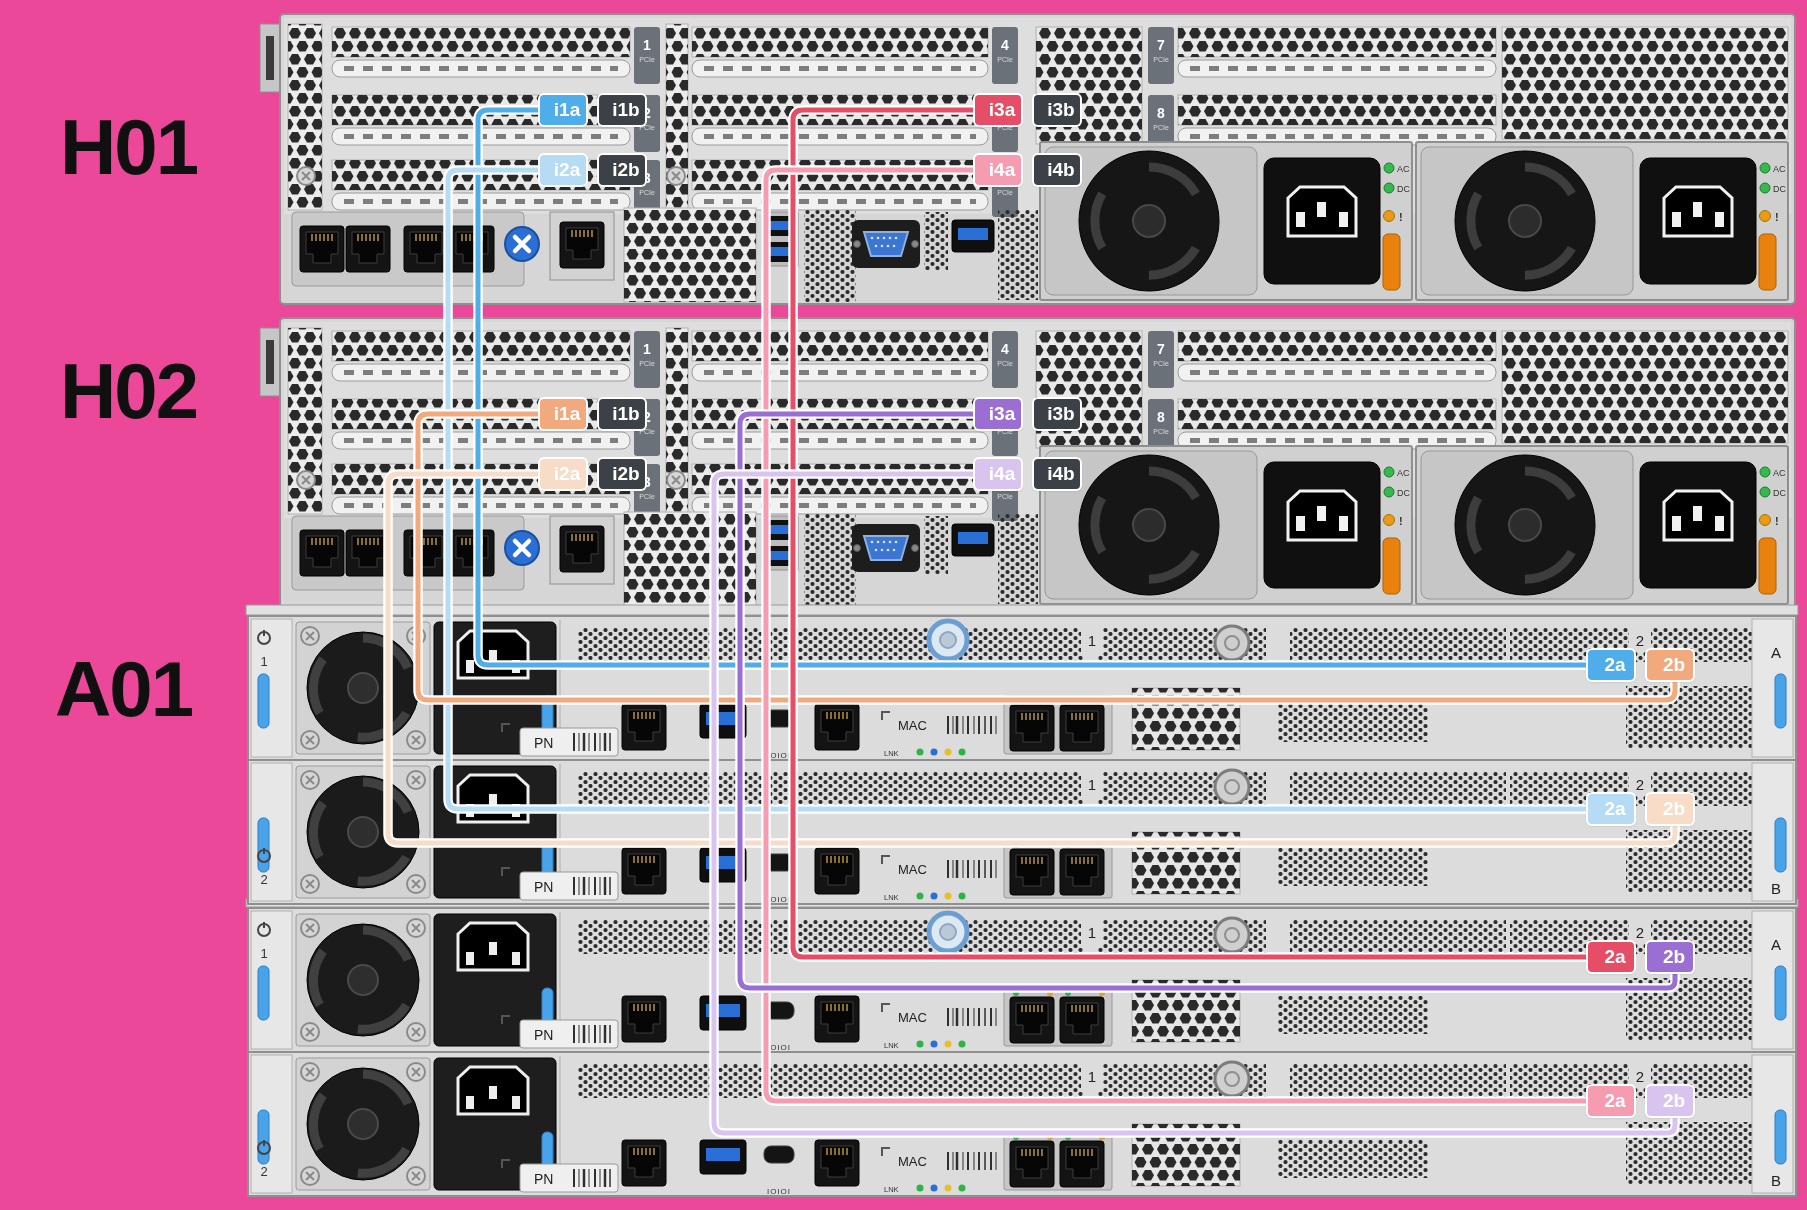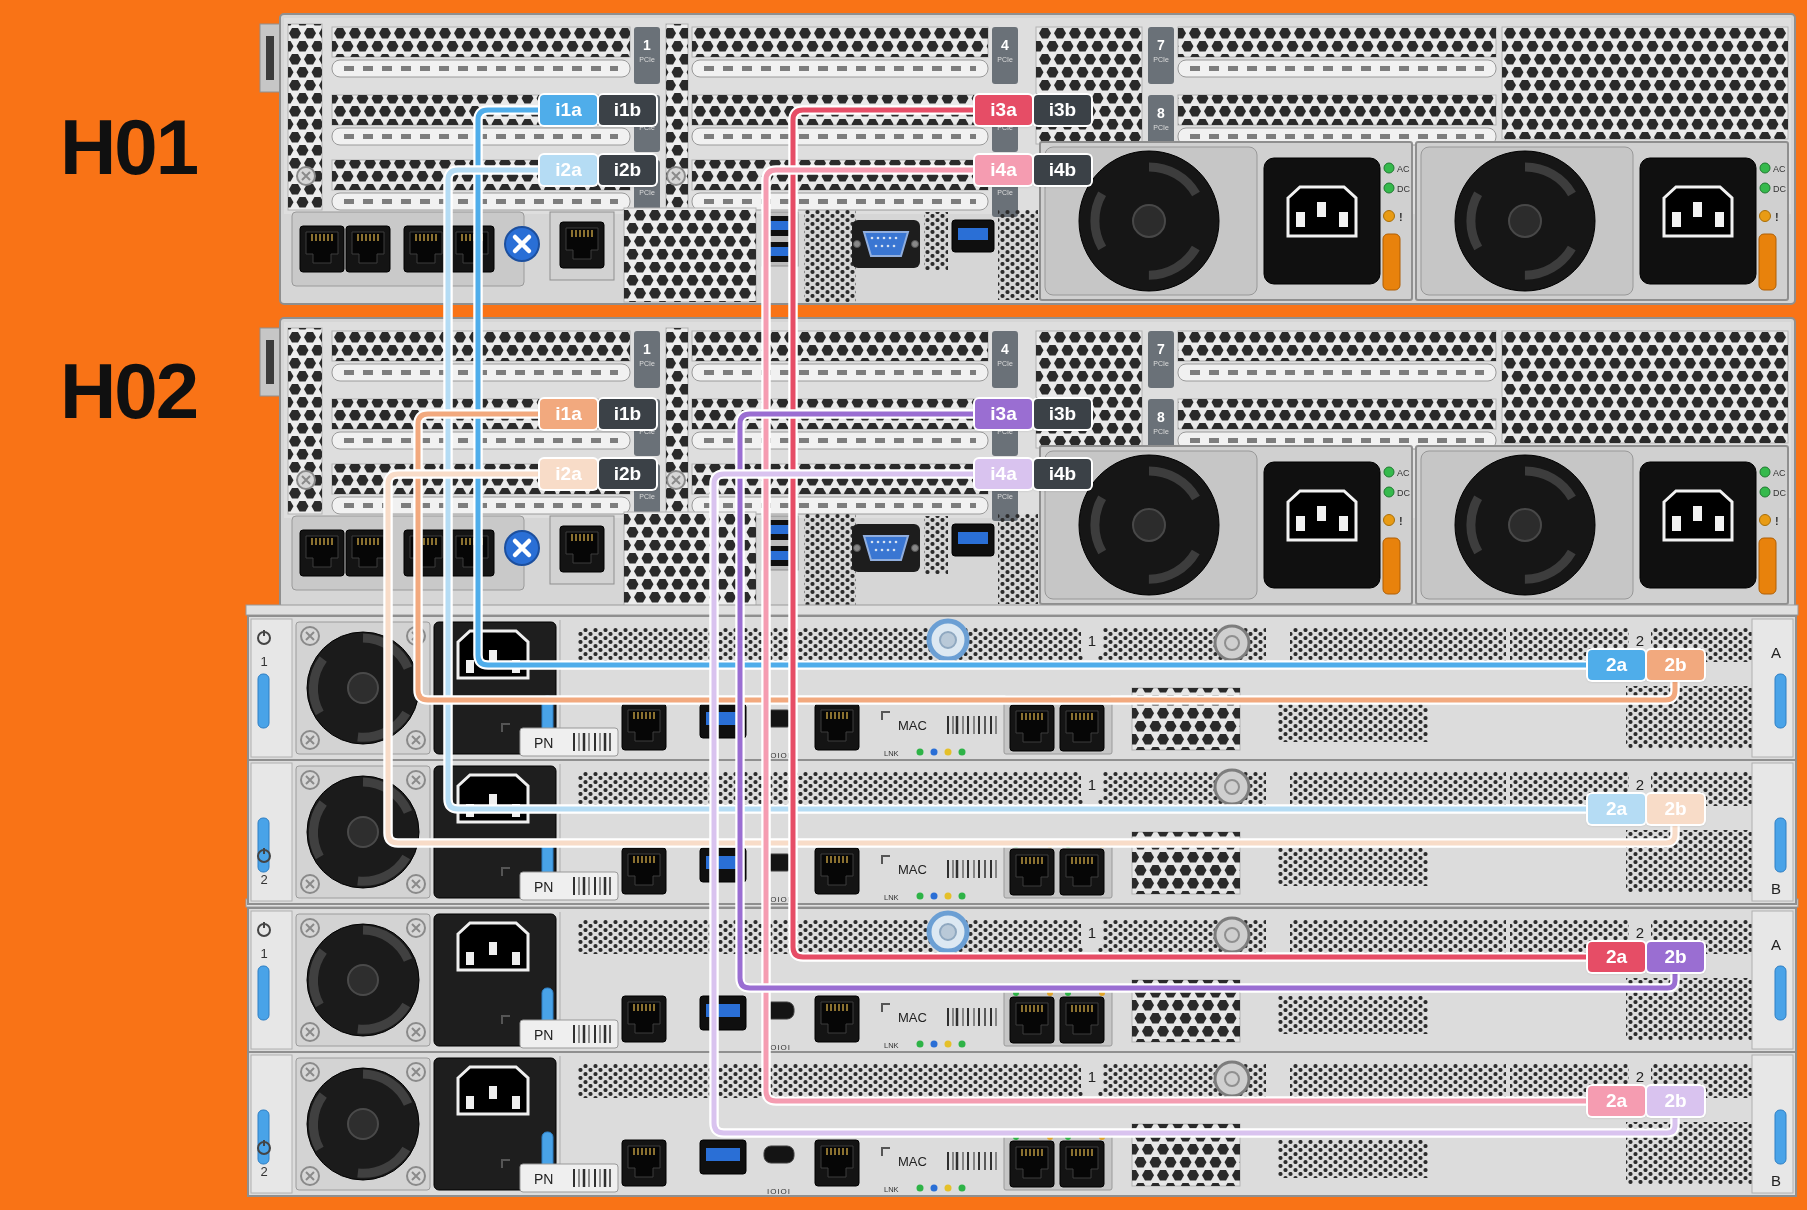--- a/index.html
+++ b/index.html
@@ -1,38 +1,40 @@
 <!DOCTYPE html>
 <html><head>
 <meta charset="utf-8">
 <style>
   html,body{margin:0;padding:0;background:#fff;}
   .canvas{
-    position:relative;width:1807px;height:1210px;background:#f97316;overflow:hidden;
+    position:relative;width:1807px;height:1210px;background:#ec4899;overflow:hidden;
     font-family:"Liberation Sans","DejaVu Sans",sans-serif;
   }
   svg#art{position:absolute;left:0;top:0;font-family:"Liberation Sans","DejaVu Sans",sans-serif;}
   .rack-label{
     position:absolute;font-size:78px;font-weight:bold;color:#101010;letter-spacing:-2px;line-height:1;
   }
   #chips-layer{position:absolute;left:0;top:0;width:1807px;height:1210px;pointer-events:none;}
   .chip{
-    position:absolute;width:57px;height:30px;border-radius:4px;
+    position:absolute;width:38px;height:30px;border-radius:4px;
     display:flex;align-items:center;justify-content:center;
     font-size:19px;font-weight:bold;color:#fff;
     box-shadow:0 0 0 2px #ffffff,0 1px 3px rgba(0,0,0,.35);
+    padding-left:8px;
   }
 </style>
 </head>
 <body>
 
 <div class="canvas">
 
   <div class="rack-label" style="left:60px;top:108px">H01</div>
   <div class="rack-label" style="left:60px;top:352px">H02</div>
+  <div class="rack-label" style="left:55px;top:650px">A01</div>
 
   <svg id="art" width="1807" height="1210" viewBox="0 0 1807 1210">
     <defs>
       <pattern id="hex" width="15" height="26" patternUnits="userSpaceOnUse">
         <g fill="#2a2a2a">
           <polygon points="4.5,1 10.5,1 13.5,6.2 10.5,11.4 4.5,11.4 1.5,6.2"></polygon>
           <polygon points="12,14 18,14 21,19.2 18,24.4 12,24.4 9,19.2"></polygon>
           <polygon points="-3,14 3,14 6,19.2 3,24.4 -3,24.4 -6,19.2"></polygon>
         </g>
       </pattern>

